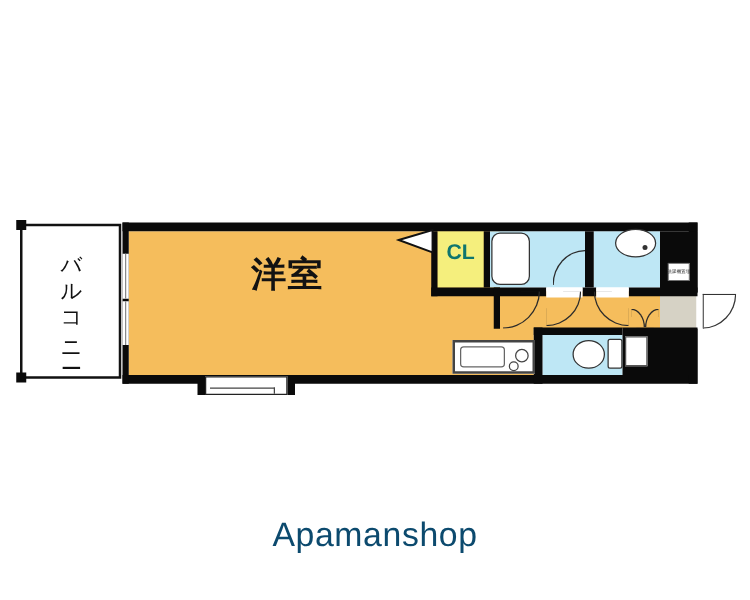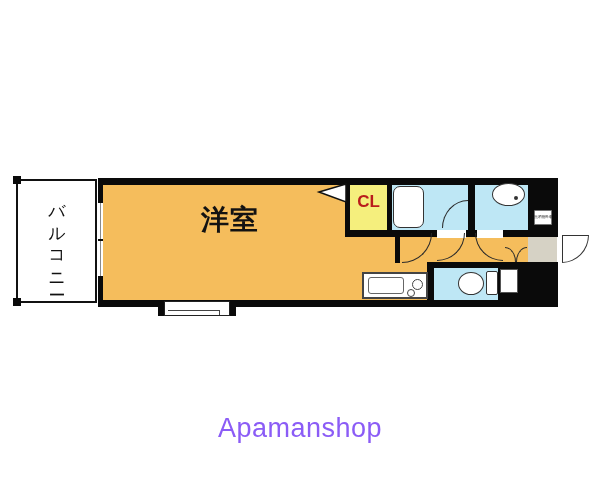--- a/index.html
+++ b/index.html
@@ -25,27 +25,27 @@
   
   .balcony-label{
     writing-mode:vertical-rl;text-orientation:upright;
     font-size:17px;letter-spacing:4px;color:#111;font-weight:500;
     display:flex;align-items:center;justify-content:center;
   }
   .room-label{
     text-align:center;font-size:28px;line-height:34px;color:#121212;
     font-weight:600;letter-spacing:1px;
   }
-  .cl-label{text-align:center;font-size:17px;font-weight:600;color:#b91c1c;}
+  .cl-label{text-align:center;font-size:17px;font-weight:600;color:#0f766e;}
   .washer-label{
     display:flex;align-items:center;justify-content:center;
     font-size:6px;color:#333;white-space:nowrap;transform:scale(0.62);transform-origin:50% 50%;
   }
   .brand{
-    text-align:center;font-size:27px;color:#8b5cf6;letter-spacing:0.5px;font-weight:400;
+    text-align:center;font-size:27px;color:#0c4a6e;letter-spacing:0.5px;font-weight:400;
   }
   .circle{border-radius:50%;}
 </style>
 </head>
 <body>
 
 <div id="canvas">
 
   <div class="abs room-orange" style="left:103px;top:185px;width:297px;height:115px;"></div>
   <div class="abs room-orange" style="left:345px;top:237px;width:82px;height:63px;"></div>

